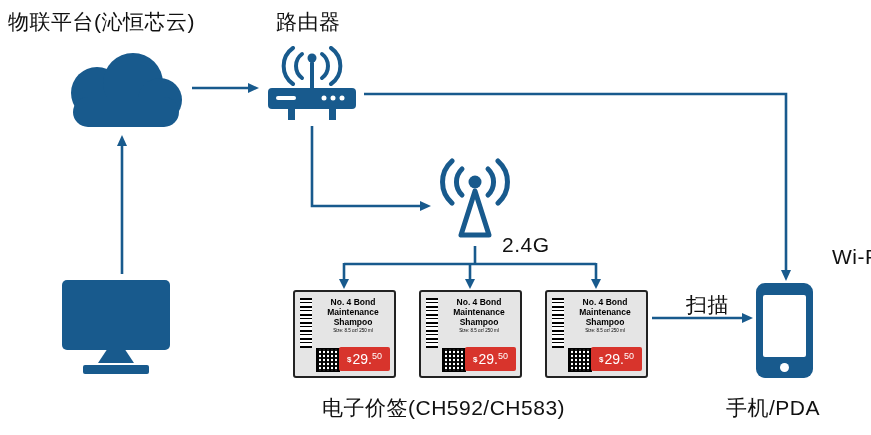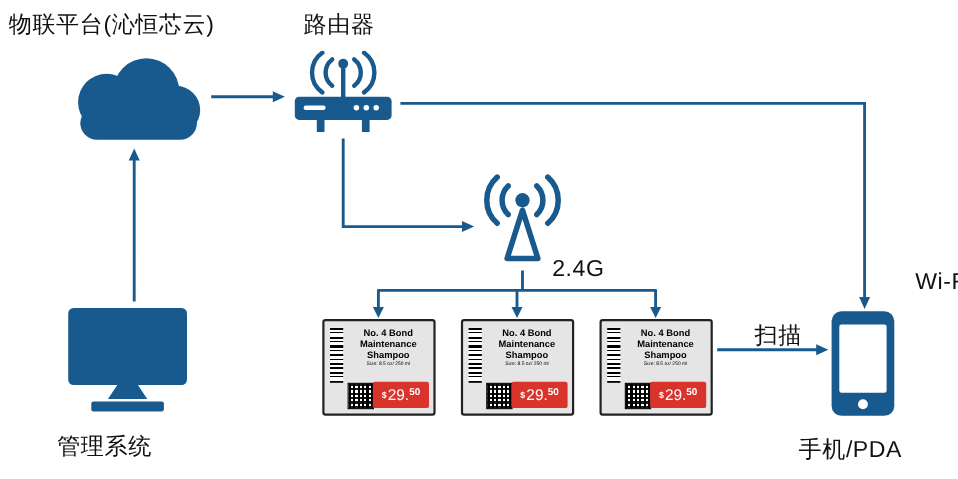--- a/index.html
+++ b/index.html
@@ -47,21 +47,21 @@
   .tag-qr { position:absolute; left:22px; bottom:5px; width:22px; height:22px;
     background:
       repeating-linear-gradient(0deg, rgba(0,0,0,0.9) 0 2px, rgba(255,255,255,0) 2px 4px),
       repeating-linear-gradient(90deg, #000 0 2px, #fff 2px 4px);
     outline:1px solid #000; }
   .tag-price { position:absolute; right:4px; bottom:5px; width:51px; height:24px;
     background:var(--red); color:#fff; display:flex; align-items:center; justify-content:center;
     border-radius:2px; }
   .tag-price .cur { font-size:8px; font-weight:bold; margin-right:1px; }
   .tag-price .int { font-size:14px; font-weight:normal; }
-  .tag-price .dec { font-size:9px; font-weight:bold; position:relative; top:-3px; }
+  .tag-price .dec { font-size:9px; font-weight:normal; position:relative; top:-3px; }
 </style>
 </head>
 <body>
 
 <div class="canvas">
 
   <svg class="arrows" width="871" height="435" viewBox="0 0 871 435">
     <path class="stroke" d="M192,88 H249"></path>
     <polygon class="head" points="259,88 248,83 248,93"></polygon>
 
@@ -86,21 +86,21 @@
 
     <path class="stroke" d="M652,318 H743"></path>
     <polygon class="head" points="753,318 742,313 742,323"></polygon>
   </svg>
 
   <div class="label" style="left:8px; top:8px;">物联平台(沁恒芯云)</div>
   <div class="label" style="left:276px; top:8px;">路由器</div>
   <div class="label" style="left:502px; top:233px;">2.4G</div>
   <div class="label" style="left:832px; top:245px;">Wi-Fi</div>
   <div class="label" style="left:686px; top:291px;">扫描</div>
-  <div class="label" style="left:52px; top:392px;">管理系统</div>
+  <div class="label" style="left:322px; top:394px;">电子价签(CH592/CH583)</div>
   <div class="label" style="left:726px; top:394px;">手机/PDA</div>
 
   <svg class="icon" style="left:55px; top:45px;" width="135" height="85" viewBox="0 0 135 85">
     <circle cx="42" cy="48" r="26" class="fillp"></circle>
     <circle cx="78" cy="38" r="30" class="fillp"></circle>
     <circle cx="105" cy="55" r="22" class="fillp"></circle>
     <rect x="18" y="52" width="106" height="30" rx="15" class="fillp"></rect>
   </svg>
 
   <svg class="icon" style="left:262px; top:46px;" width="100" height="78" viewBox="0 0 100 78">

